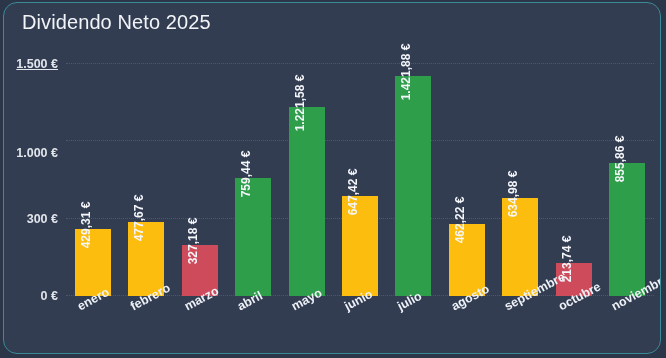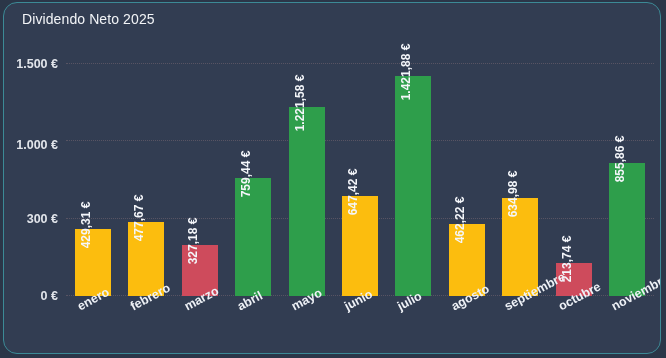--- a/index.html
+++ b/index.html
@@ -24,21 +24,21 @@
     box-sizing: border-box;
     background: #323d52;
     border: 1.5px solid #3c8a96;
     border-radius: 14px;
     overflow: hidden;
   }
   .chart-title {
     position: absolute;
     left: 18px;
     top: 8px;
-    font-size: 14px;
+    font-size: 20px;
     color: #f2f4f7;
     letter-spacing: 0.1px;
     white-space: nowrap;
   }
   
   .plot {
     position: absolute;
     left: 62px;
     top: 45px;
     width: 588px;
@@ -126,24 +126,24 @@
 
     <div class="plot">
       <div id="gridlines">
           <div class="gridline" style="bottom: 0px;">
             <div class="ytick" style="top: 0px;">0 €</div>
           </div>
           <div class="gridline" style="bottom: 77.5px;">
             <div class="ytick" style="top: 0px;">300 €</div>
           </div>
           <div class="gridline" style="bottom: 155px;">
-            <div class="ytick" style="top: 4px;">1.000 €</div>
+            <div class="ytick" style="top: 12px;">1.000 €</div>
           </div>
           <div class="gridline" style="bottom: 232.5px;">
-            <div class="ytick" style="top: 0px;">1.500 €</div>
+            <div class="ytick" style="top: 0px; text-decoration: underline;">1.500 €</div>
           </div>
         </div>
       <div class="bars" id="bars">
           <div class="bar-slot" style="left: 0px; width: 53.4545px;">
             <div class="bar" title="enero: 429,31 €" style="height: 66.543px; background: rgb(252, 189, 14);">
               <div class="bar-value">429,31 €</div>
             </div>
           </div>
           <div class="bar-slot" style="left: 53.4545px; width: 53.4545px;">
             <div class="bar" title="febrero: 477,67 €" style="height: 74.0388px; background: rgb(252, 189, 14);">

